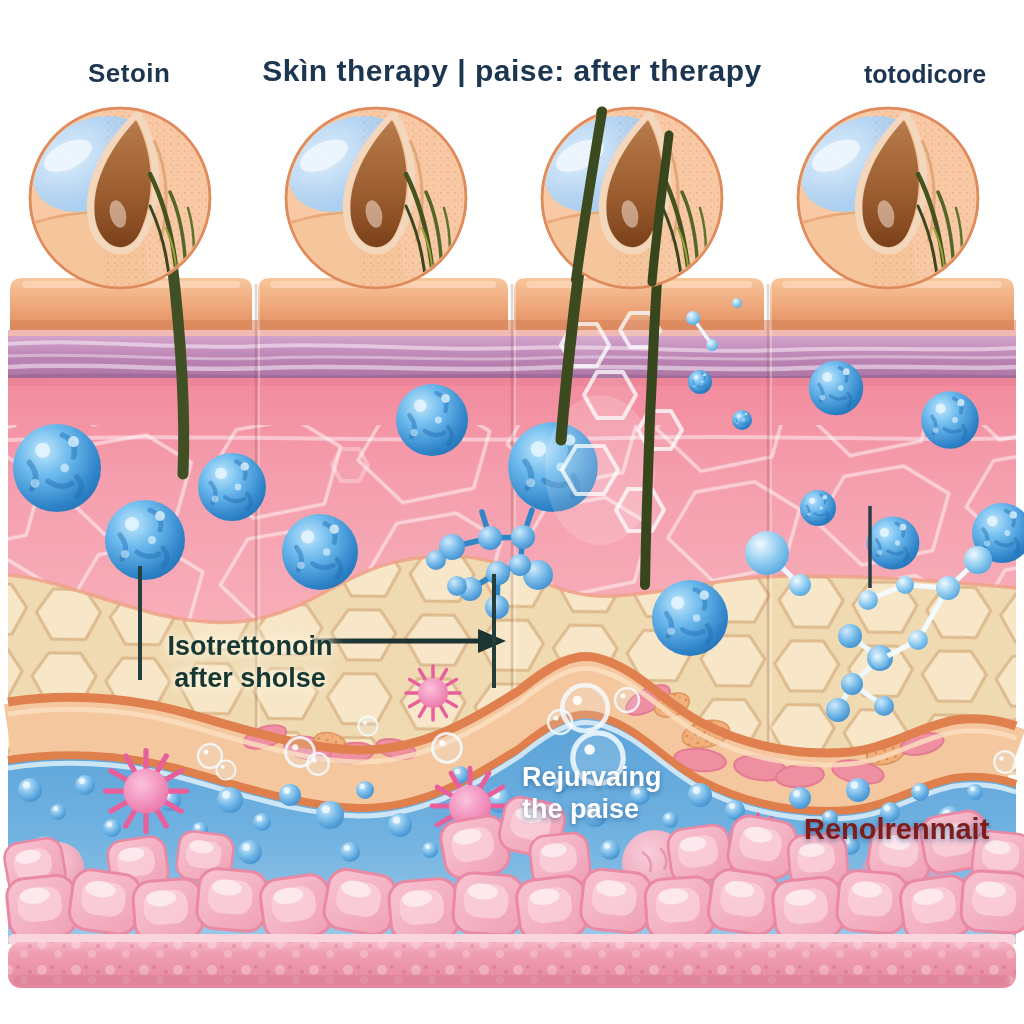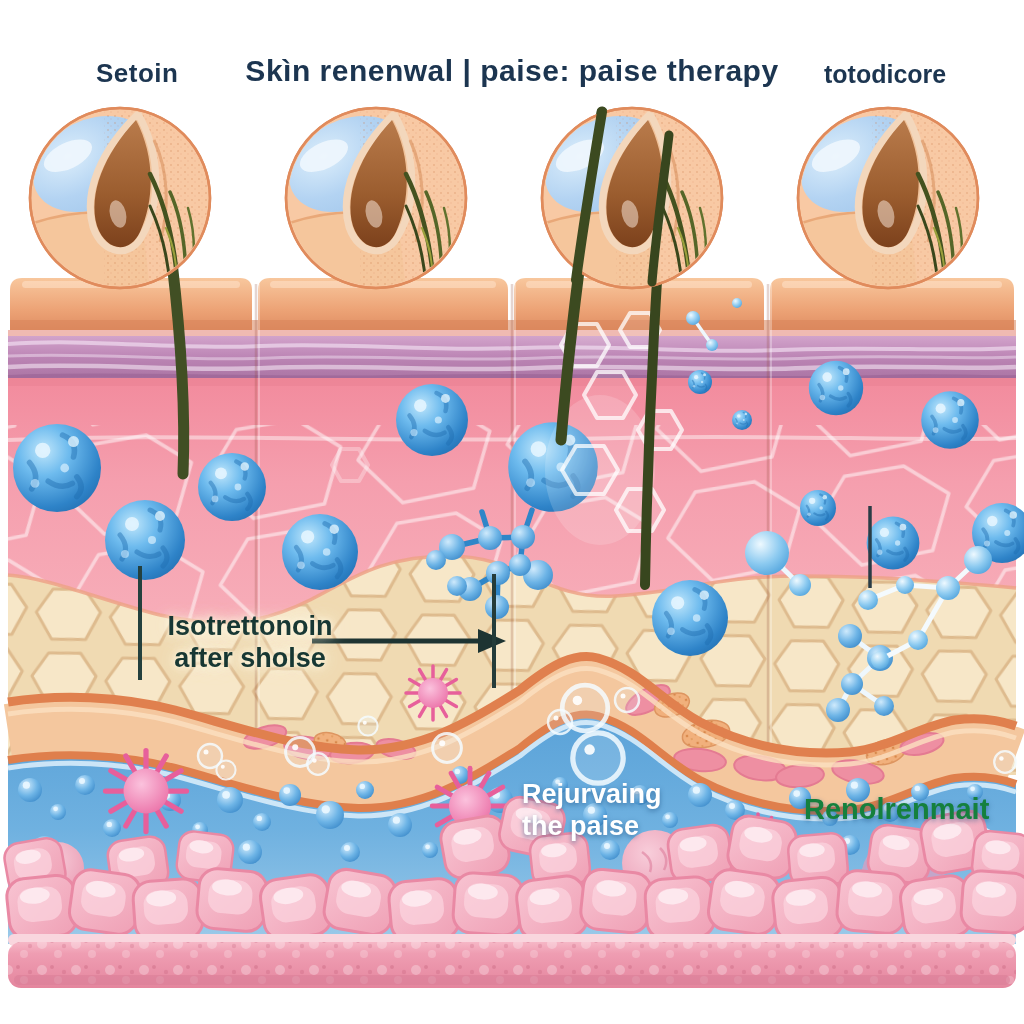--- a/index.html
+++ b/index.html
@@ -1,28 +1,28 @@
 <!DOCTYPE html>
 <html><head>
 <meta charset="utf-8">
 <style>
   html,body{margin:0;padding:0;background:#fff;}
   .stage{position:relative;width:1024px;height:1024px;background:#ffffff;overflow:hidden;
          font-family:"Liberation Sans",sans-serif;}
   .stage svg{position:absolute;left:0;top:0;}
   .hdr{position:absolute;color:#1c3550;font-weight:bold;white-space:nowrap;}
-  .hdr-left{left:96px;top:58px;font-size:26px;letter-spacing:.5px;}
+  .hdr-left{left:88px;top:58px;font-size:26px;letter-spacing:.5px;}
   .hdr-title{left:50%;transform:translateX(-50%);top:54px;font-size:30px;letter-spacing:.5px;}
-  .hdr-right{left:824px;top:60px;font-size:25px;font-weight:600;}
-  .lbl{position:absolute;font-weight:bold;line-height:1.2;}
+  .hdr-right{left:864px;top:60px;font-size:25px;font-weight:600;}
+  .lbl{position:absolute;font-weight:bold;line-height:1.2;margin-top:20px;}
   .lbl-iso{left:140px;top:610px;width:220px;text-align:center;font-size:27px;color:#173733;
            text-shadow:0 0 6px rgba(255,248,225,.95),0 0 14px rgba(255,248,225,.9),0 0 22px rgba(255,248,225,.8);}
-  .lbl-rej{left:522px;top:778px;font-size:27px;color:#ffffff;
+  .lbl-rej{left:522px;top:741px;font-size:27px;color:#ffffff;
            text-shadow:0 2px 5px rgba(30,80,130,.6);}
-  .lbl-ren{left:804px;top:792px;font-size:29px;color:#15803d;
+  .lbl-ren{left:804px;top:792px;font-size:29px;color:#7f1d1d;
            text-shadow:0 2px 5px rgba(30,80,130,.6);}
 </style>
 </head>
 <body>
 
 <div class="stage">
 
 <svg width="1024" height="1024" viewBox="0 0 1024 1024">
 <defs>
   <linearGradient id="tanG" x1="0" y1="0" x2="0" y2="1">
@@ -467,21 +467,21 @@
 <g>
   <line x1="140" y1="566" x2="140" y2="680" stroke="#24403e" stroke-width="4"></line>
   <line x1="312" y1="641" x2="478" y2="641" stroke="#1e3432" stroke-width="5"></line>
   <polygon points="478,629 506,641 478,653" fill="#1e3432"></polygon>
   <line x1="494" y1="574" x2="494" y2="688" stroke="#243c3a" stroke-width="4"></line>
   <line x1="870" y1="506" x2="870" y2="588" stroke="#2a3c46" stroke-width="3.5"></line>
 </g>
 </svg>
 
 <div class="hdr hdr-left">Setoin</div>
-<div class="hdr hdr-title">Skìn renenwal | paise: paise therapy</div>
+<div class="hdr hdr-title">Skìn therapy | paise: after therapy</div>
 <div class="hdr hdr-right">totodicore</div>
 
 <div class="lbl lbl-iso">
   <span>Isotrettonoin</span><br>
   <span>after sholse</span>
 </div>
 
 <div class="lbl lbl-rej">
   <span>Rejurvaing</span><br>
   <span>the paise</span>

